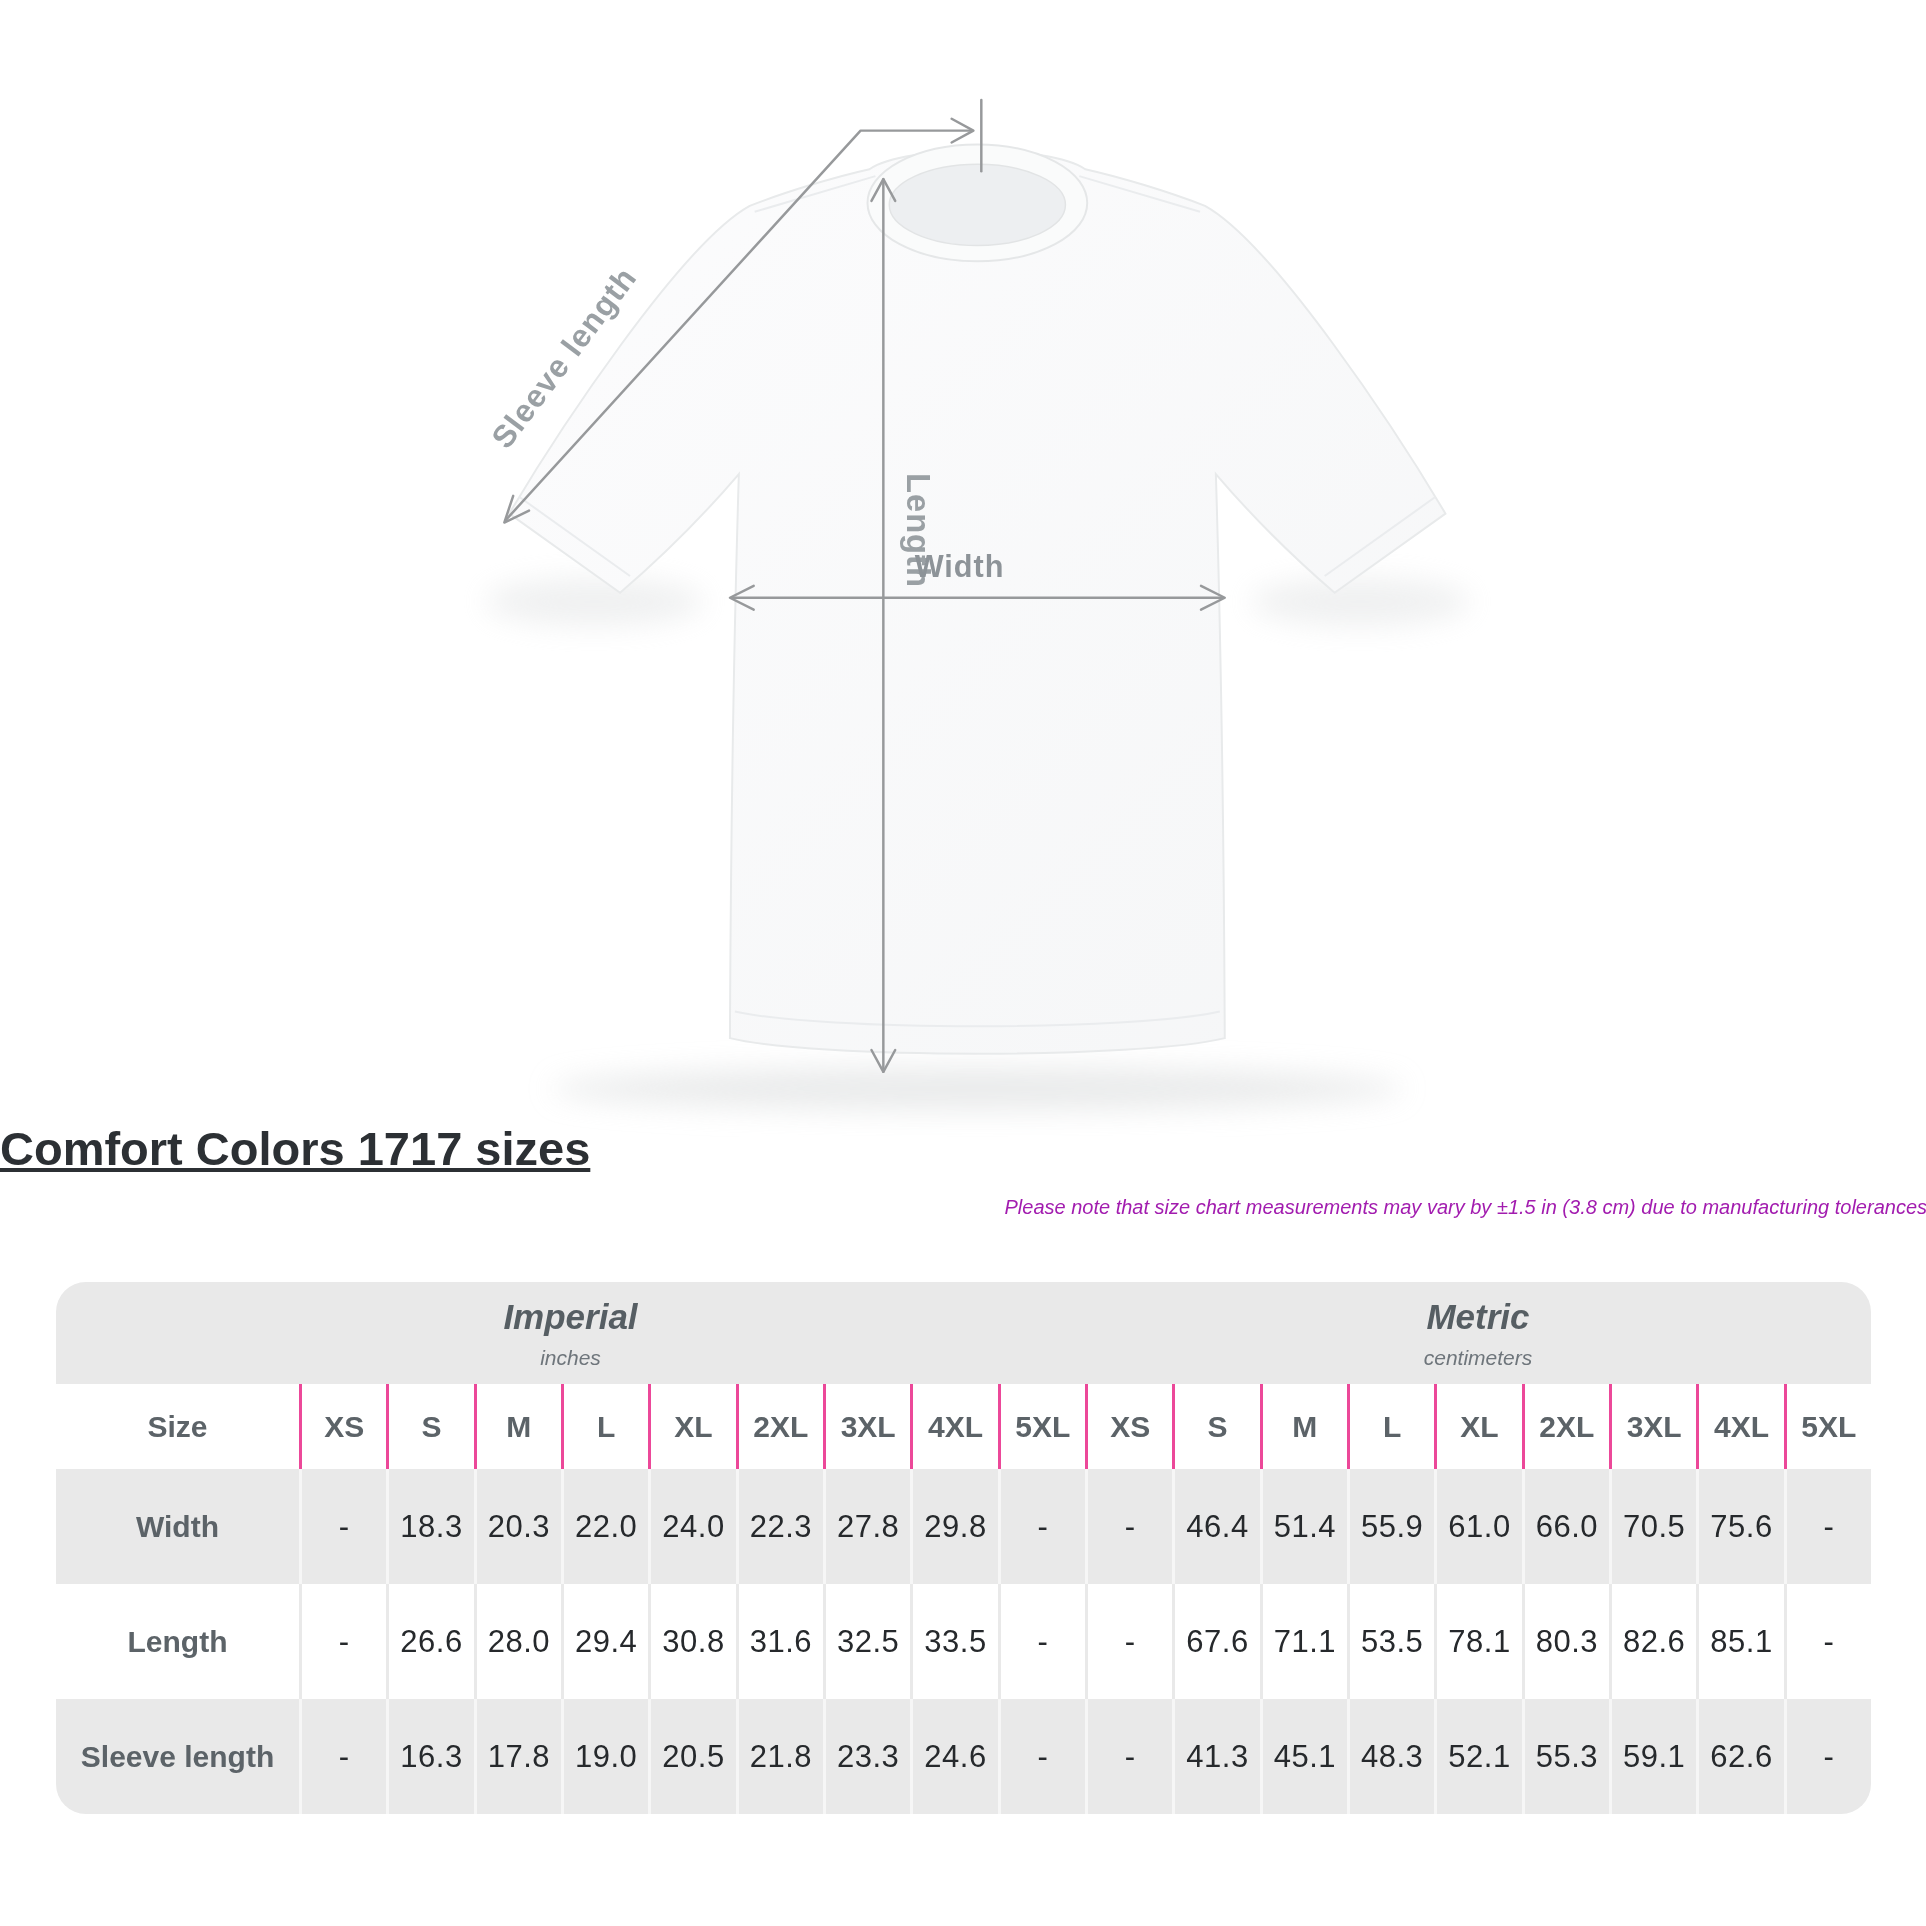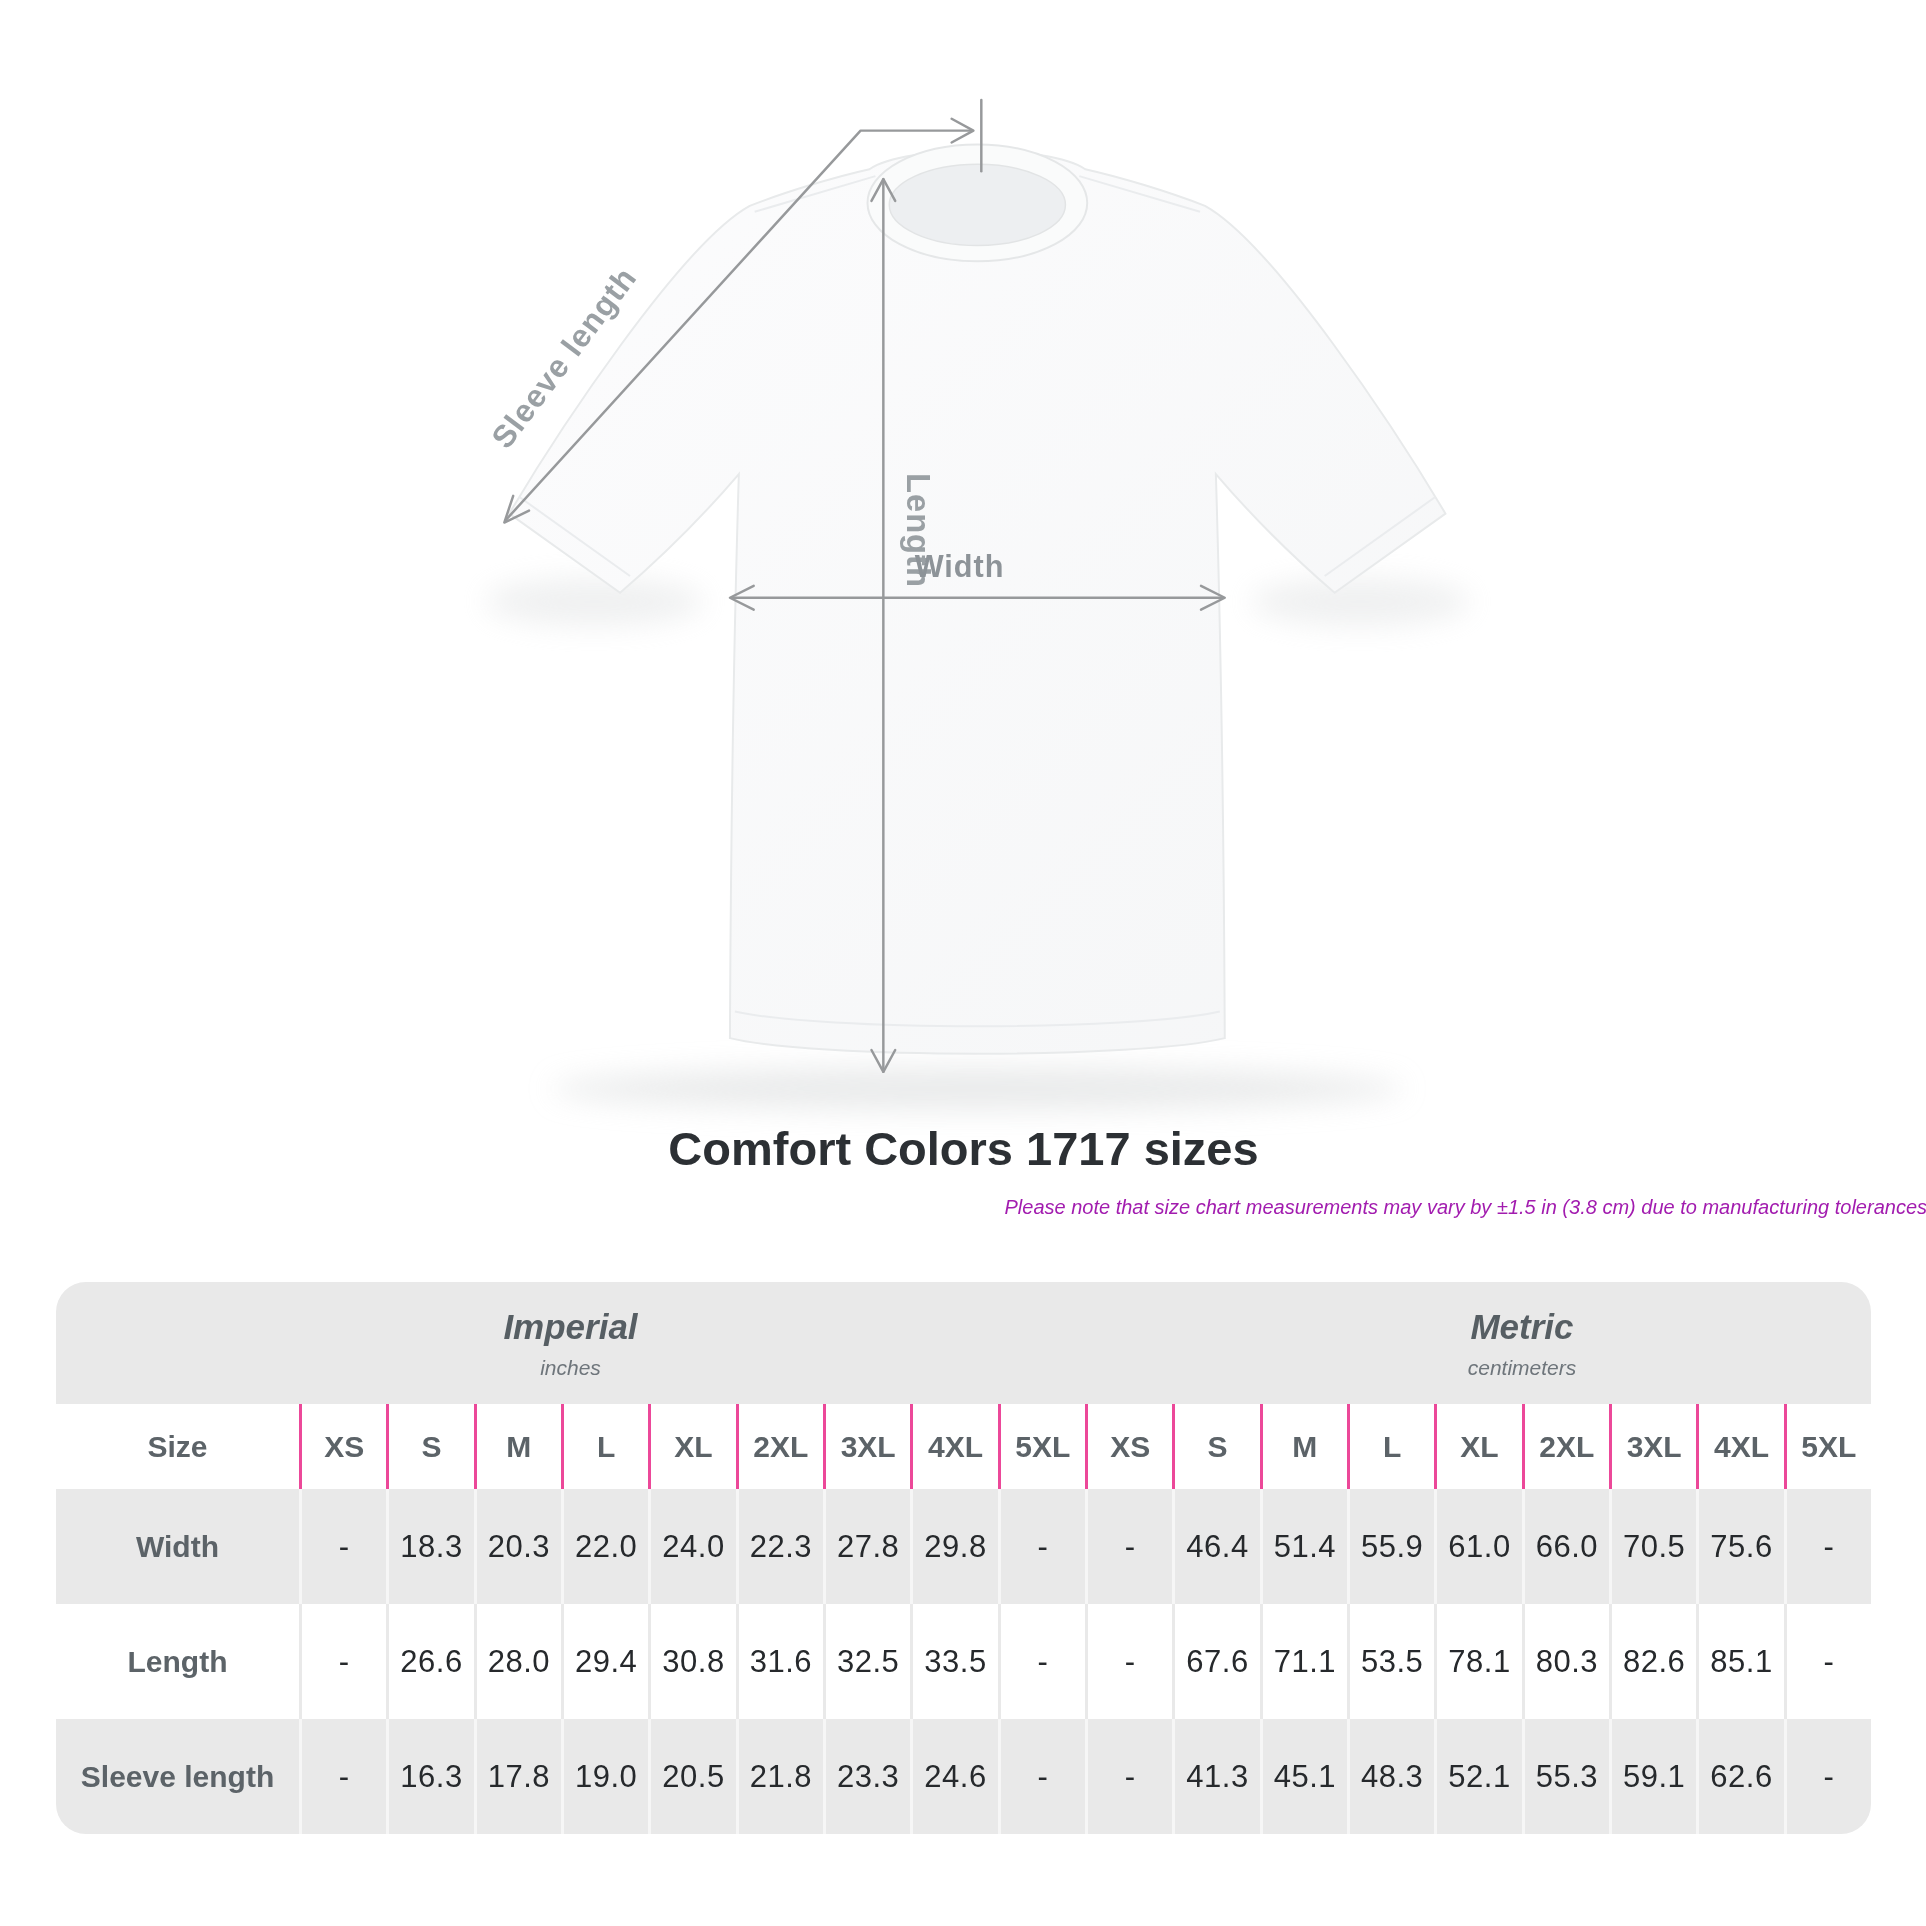--- a/index.html
+++ b/index.html
@@ -6,30 +6,30 @@
   html,body { background:#ffffff; }
   body { width:1927px; height:1927px; position:relative; overflow:hidden;
          font-family:"Liberation Sans", sans-serif; }
 
   #canvas { position:absolute; left:0; top:0; width:1927px; height:1927px; }
 
   
   #diagram-svg { position:absolute; left:0; top:0; }
 
   
-  .title { position:absolute; left:0; top:1117px; width:100%; text-align:center;
-           font-size:47px; font-weight:700; line-height:63px; color:#2c3034; }
+  .title { position:absolute; left:0; top:1117px; width:100%; 
+           font-size:47px; font-weight:700; line-height:63px; color:#2c3034;text-decoration:underline; }
   .subtitle { position:absolute; left:0; top:1186px; width:100%; text-align:right;
               font-style:italic; font-size:20px; line-height:42px; color:#a21caf; }
 
   
   #size-table { position:absolute; left:56px; top:1282px; width:1815px; }
 
-  .unit-row { display:grid; grid-template-columns:1029px 786px; height:122px;
-              background:#e9e9e9; border-radius:30px 30px 0 0;gap:44px; }
+  .unit-row { display:grid; grid-template-columns:1029px 786px; height:102px;
+              background:#e9e9e9; border-radius:30px 30px 0 0; }
   .unit-cell { display:flex; flex-direction:column; align-items:center; justify-content:center; gap:9px; }
   .unit-name { font-style:italic; font-weight:700; font-size:35px; color:#565e63; }
   .unit-sub  { font-style:italic; font-weight:400; font-size:21px; color:#6e757b; }
 
   .size-row { display:grid; grid-template-columns:243px repeat(18,1fr); height:85px; background:#ffffff; }
   .trow     { display:grid; grid-template-columns:243px repeat(18,1fr); height:115px; }
   .trow.shade { background:#e9e9e9; }
   .trow.plain { background:#ffffff; }
   .trow.last  { border-radius:0 0 30px 30px; }
 

